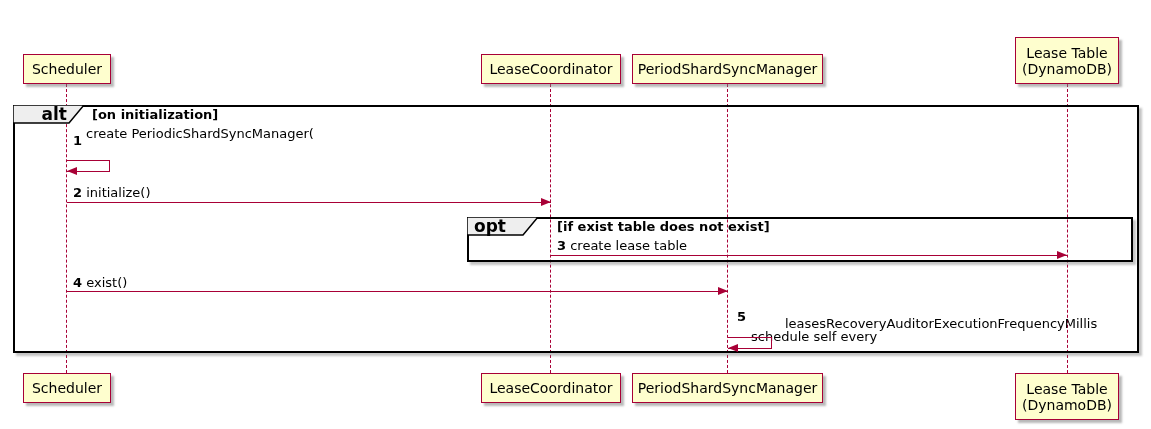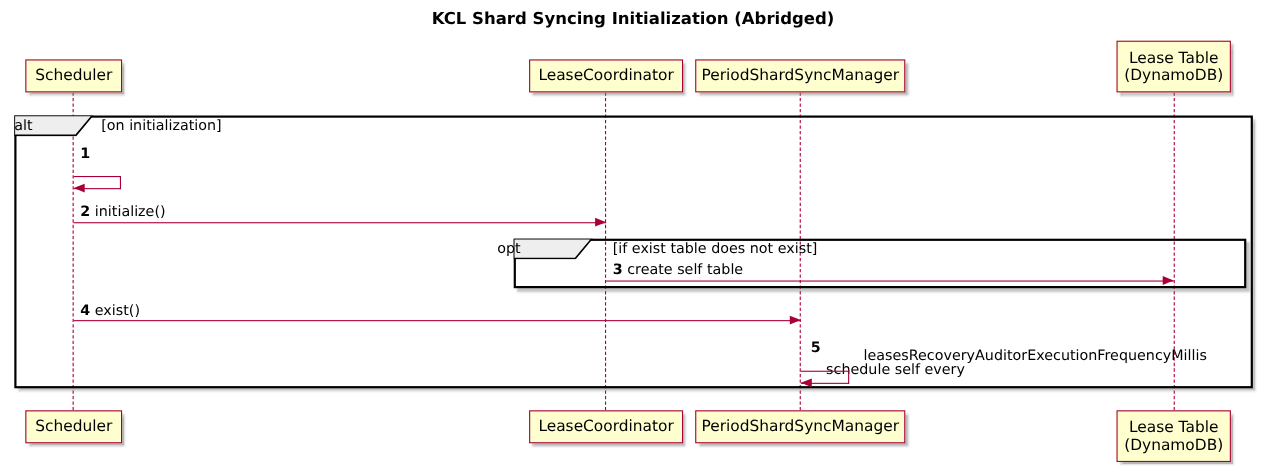--- a/index.html
+++ b/index.html
@@ -28,24 +28,24 @@
   }
   .frame {
     position:absolute; box-sizing:border-box;
     border:2px solid var(--frame-border,#000000);
     box-shadow:3px 3px 2px rgba(125,125,125,.45);
     background:transparent;
   }
   .pentagon { position:absolute; display:block; }
   .pentagon polygon { fill:var(--pentagon-fill,#EEEEEE); stroke:var(--frame-border,#000); stroke-width:1.5; }
   .frame-label {
-    position:absolute; width:54px; text-align:left;
-    font-weight:normal; font-size:13px; line-height:15px;
+    position:absolute; width:54px; text-align:right;
+    font-weight:bold; font-size:17px; line-height:15px;
   }
-  .cond { position:absolute; font-weight:normal; font-size:13px; line-height:14px; white-space:nowrap; }
+  .cond { position:absolute; font-weight:bold; font-size:13px; line-height:14px; white-space:nowrap; }
   .msg { position:absolute; white-space:nowrap; line-height:14px; }
   .num { font-weight:bold; }
   .arrow { position:absolute; height:0; border-top:1px solid var(--arrow,#A80036); }
   .head-r {
     position:absolute; width:0; height:0;
     border-left:10px solid var(--arrow,#A80036);
     border-top:4px solid transparent; border-bottom:4px solid transparent;
   }
   .head-l {
     position:absolute; width:0; height:0;
@@ -56,21 +56,20 @@
     position:absolute; box-sizing:border-box;
     border:1px solid var(--arrow,#A80036); border-left:none;
     background:transparent;
   }
 </style>
 </head>
 <body>
 
 <div class="canvas">
 
-  <div class="title">KCL Shard Syncing Initialization (Abridged)</div>
 
   <div class="lifeline" style="left:66px; top:84px; height:289px;"></div>
   <div class="lifeline" style="left:550px; top:84px; height:289px;"></div>
   <div class="lifeline" style="left:727px; top:84px; height:289px;"></div>
   <div class="lifeline" style="left:1067px; top:84px; height:289px;"></div>
 
   <div class="participant" style="left:23px; top:54px; width:88px; height:30px;">
     <span>Scheduler</span>
   </div>
   <div class="participant" style="left:481px; top:54px; width:140px; height:30px;">
@@ -85,40 +84,41 @@
   </div>
 
   <div class="frame" style="left:13px; top:105px; width:1126px; height:248px;"></div>
   <svg class="pentagon" style="left:13px; top:105px;" width="72" height="19" viewBox="0 0 72 19">
     <polygon points="0,0 71,0 56,18 0,18"></polygon>
   </svg>
   <div class="frame-label" style="left:13px; top:107px;">alt</div>
   <div class="cond" style="left:92px; top:108px;">[on initialization]</div>
 
   <div class="msg num" style="left:73px; top:134px;">1</div>
+  <div class="msg" style="left:86px; top:127px;">create PeriodicShardSyncManager(</div>
   <div class="self-loop" style="left:67px; top:160px; width:43px; height:12px;"></div>
   <div class="head-l" style="left:67px; top:167px;"></div>
 
   <div class="msg" style="left:73px; top:186px;text-align:center;">
     <span class="num">2</span>
     <span>initialize()</span>
   </div>
   <div class="arrow" style="left:67px; top:202px; width:484px;"></div>
   <div class="head-r" style="left:541px; top:198px;"></div>
 
   <div class="frame" style="left:467px; top:217px; width:666px; height:45px;"></div>
   <svg class="pentagon" style="left:467px; top:217px;" width="72" height="19" viewBox="0 0 72 19">
     <polygon points="0,0 71,0 56,18 0,18"></polygon>
   </svg>
   <div class="frame-label" style="left:452px; top:219px;">opt</div>
   <div class="cond" style="left:557px; top:220px;">[if exist table does not exist]</div>
 
   <div class="msg" style="left:557px; top:239px;">
     <span class="num">3</span>
-    <span>create self table</span>
+    <span>create lease table</span>
   </div>
   <div class="arrow" style="left:551px; top:255px; width:516px;"></div>
   <div class="head-r" style="left:1057px; top:251px;"></div>
 
   <div class="msg" style="left:73px; top:276px;">
     <span class="num">4</span>
     <span>exist()</span>
   </div>
   <div class="arrow" style="left:67px; top:291px; width:661px;"></div>
   <div class="head-r" style="left:718px; top:287px;"></div>

